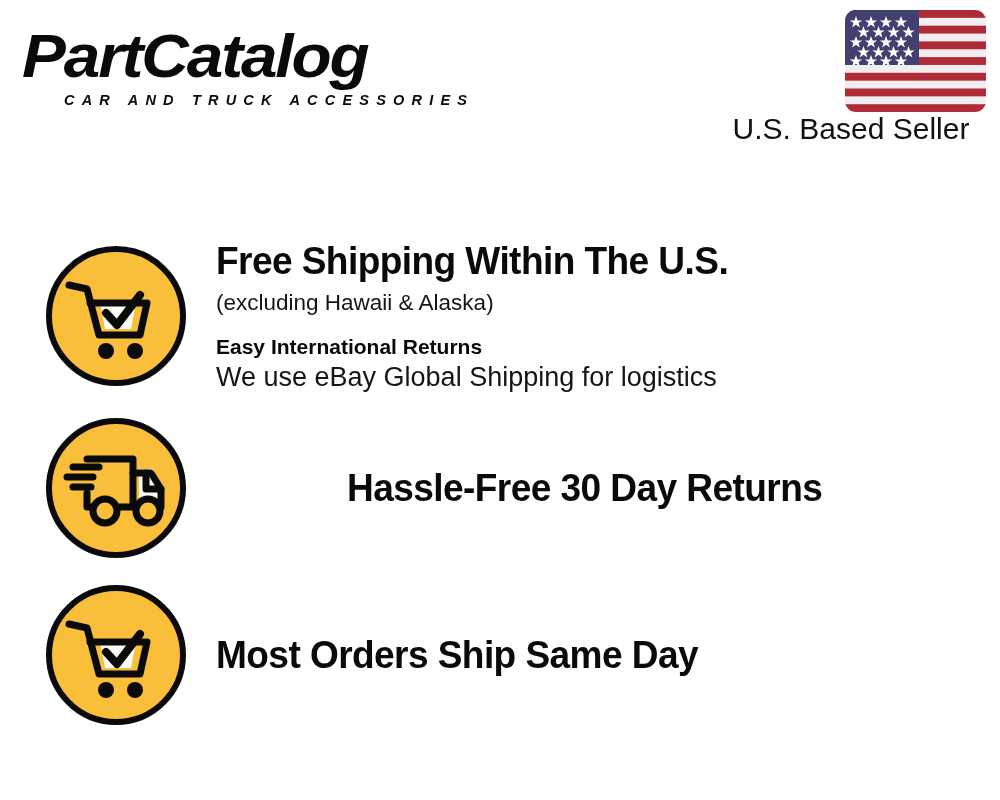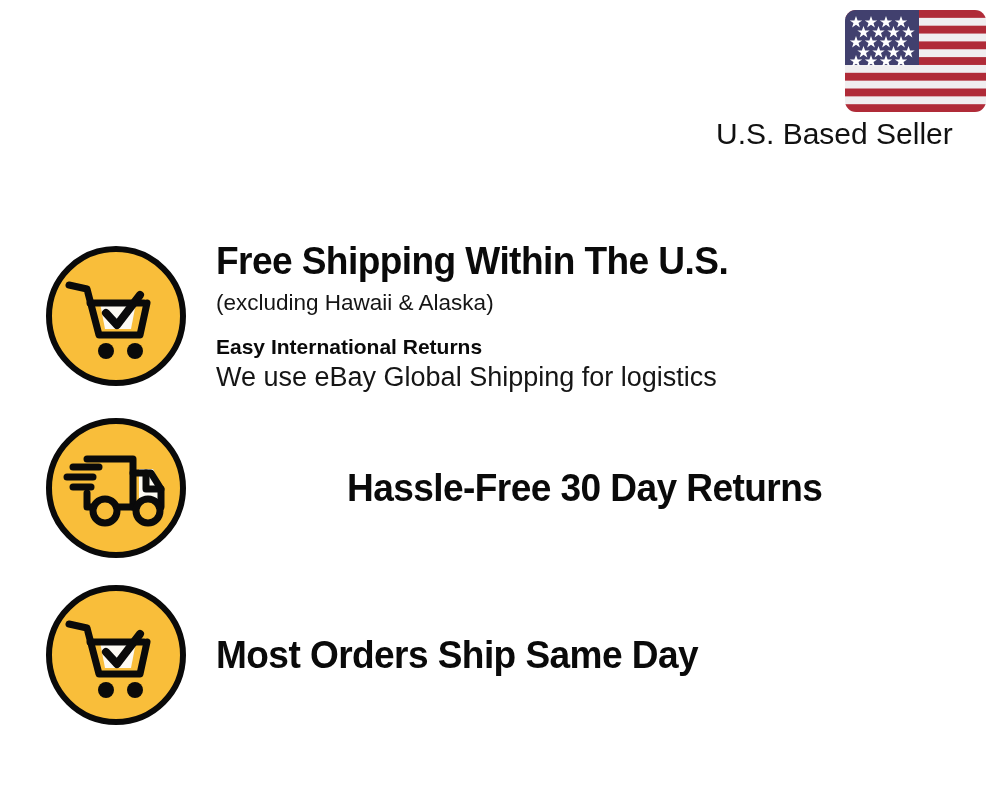--- a/index.html
+++ b/index.html
@@ -67,28 +67,27 @@
     width: 270px;
     text-align: right;
   }
   #us-flag-icon {
     display: block;
     margin-left: auto;
     width: 141px;
     height: 102px;
   }
   #seller-label {
-    margin-top: 5px;
     font-family: "Liberation Sans", sans-serif;
     font-size: 30px;
     font-weight: normal;
     letter-spacing: 0px;
     color: #111111;
     white-space: nowrap;
-    text-align: left;
+    text-align: center;
   }
 
   
   #features {
     position: absolute;
     left: 0;
     top: 228px;
     width: 1000px;
   }
   .feature-row {
@@ -156,20 +155,24 @@
   
   #feature-row-0 { min-height: 175px; }
   #feature-row-1 { min-height: 170px; margin-top: 0px; text-align: center; }
   #feature-row-2 { min-height: 160px; margin-top: 2px; }
 </style>
 </head>
 <body>
 
 <div id="header">
 
+  <div id="brand-logo">
+    <div id="brand-wordmark">PartCatalog</div>
+    <div id="brand-tagline">CAR AND TRUCK ACCESSORIES</div>
+  </div>
 
   <div id="seller-badge">
     <svg id="us-flag-icon" viewBox="0 0 141 102">
       <defs>
         <clipPath id="flagClip">
           <rect x="0" y="0" width="141" height="102" rx="11" ry="11"></rect>
         </clipPath>
       </defs>
       <g clip-path="url(#flagClip)">
         <rect x="0" y="0" width="141" height="102" fill="#F0EEF0"></rect>

